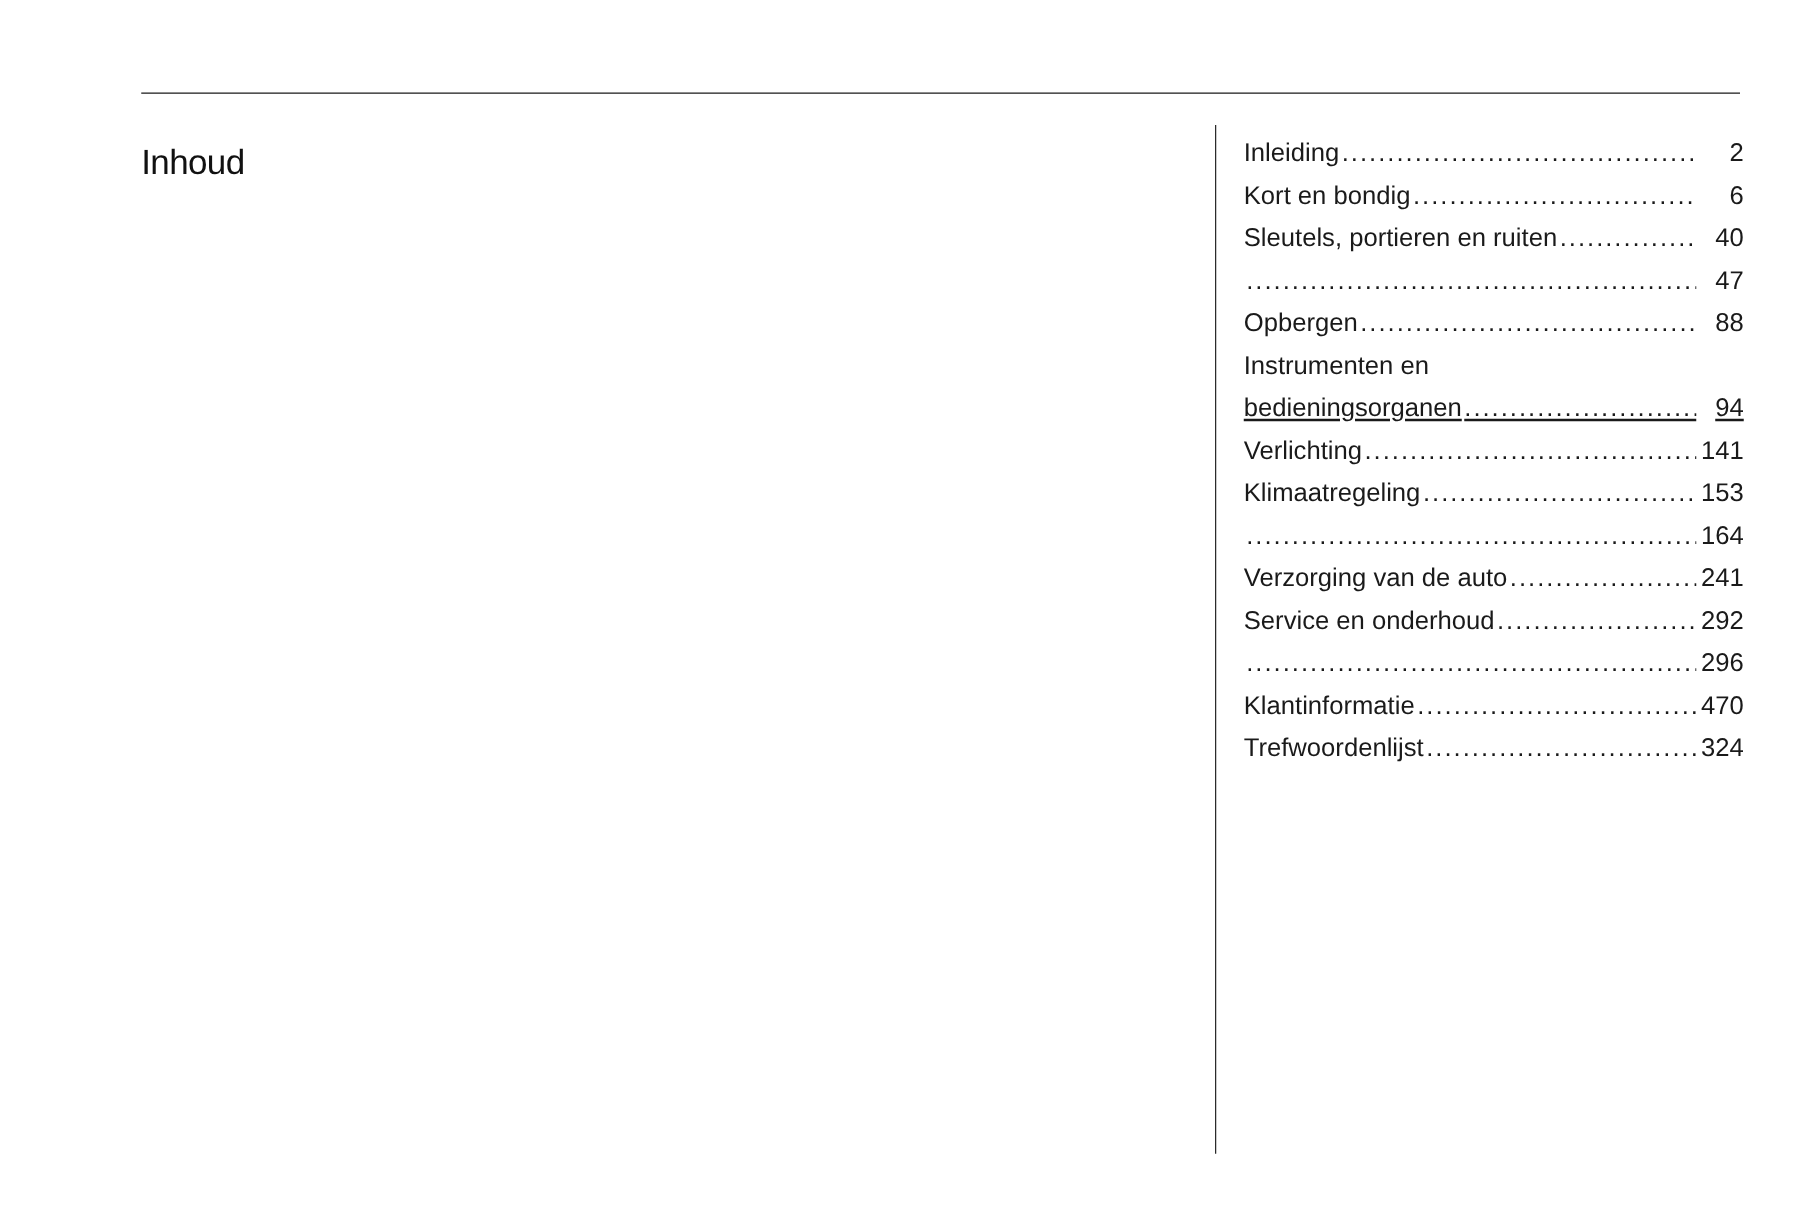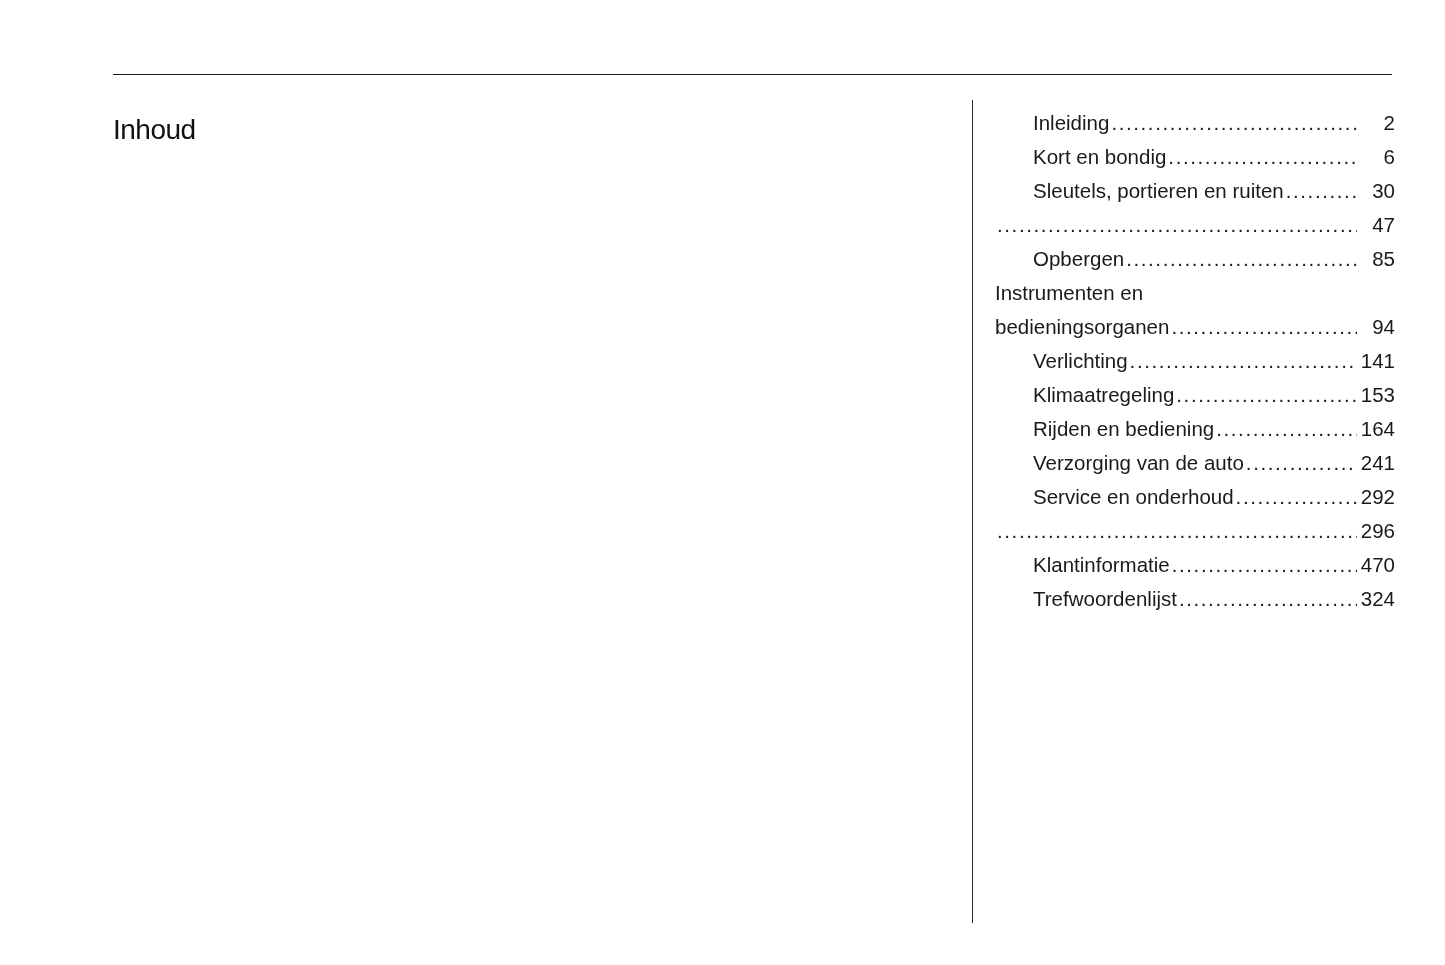--- a/index.html
+++ b/index.html
@@ -55,21 +55,20 @@
   .toc-entry {
     display: flex;
     align-items: baseline;
     font-size: 20.5px;
     line-height: 34px;
     color: #1a1a1a;
     white-space: nowrap;
   }
   .toc-entry .label {
     flex: 0 0 auto;
-    margin-left: 38px;
   }
   .toc-entry .dots {
     flex: 1 1 auto;
     overflow: hidden;
     margin: 0 2px;
     letter-spacing: 1.6px;
     color: #1a1a1a;
     font-size: 20.5px;
     white-space: nowrap;
   }
@@ -81,20 +80,21 @@
   
   .toc-entry.multiline {
     display: block;
   }
   .toc-entry.multiline .line1 {
     display: block;
   }
   .toc-entry.multiline .line2 {
     display: flex;
     align-items: flex-end;
+    text-decoration: underline;
   }
   .toc-entry.multiline .line2 .label2 {
     flex: 0 0 auto;
   }
 </style>
 </head>
 <body>
 
 <div class="page">
 
@@ -114,32 +114,32 @@
 
     <div class="toc-entry">
       <span class="label">Kort en bondig</span>
       <span class="dots">................................................................</span>
       <span class="page-num">6</span>
     </div>
 
     <div class="toc-entry">
       <span class="label">Sleutels, portieren en ruiten</span>
       <span class="dots">................................................................</span>
-      <span class="page-num">30</span>
+      <span class="page-num">40</span>
     </div>
 
     <div class="toc-entry">
       <span class="dots">................................................................</span>
       <span class="page-num">47</span>
     </div>
 
     <div class="toc-entry">
       <span class="label">Opbergen</span>
       <span class="dots">................................................................</span>
-      <span class="page-num">85</span>
+      <span class="page-num">88</span>
     </div>
 
     <div class="toc-entry multiline">
       <span class="line1">Instrumenten en</span>
       <span class="line2">
         <span class="label2">bedieningsorganen</span>
         <span class="dots">................................................................</span>
         <span class="page-num">94</span>
       </span>
     </div>
@@ -150,21 +150,20 @@
       <span class="page-num">141</span>
     </div>
 
     <div class="toc-entry">
       <span class="label">Klimaatregeling</span>
       <span class="dots">................................................................</span>
       <span class="page-num">153</span>
     </div>
 
     <div class="toc-entry">
-      <span class="label">Rijden en bediening</span>
       <span class="dots">................................................................</span>
       <span class="page-num">164</span>
     </div>
 
     <div class="toc-entry">
       <span class="label">Verzorging van de auto</span>
       <span class="dots">................................................................</span>
       <span class="page-num">241</span>
     </div>
 

